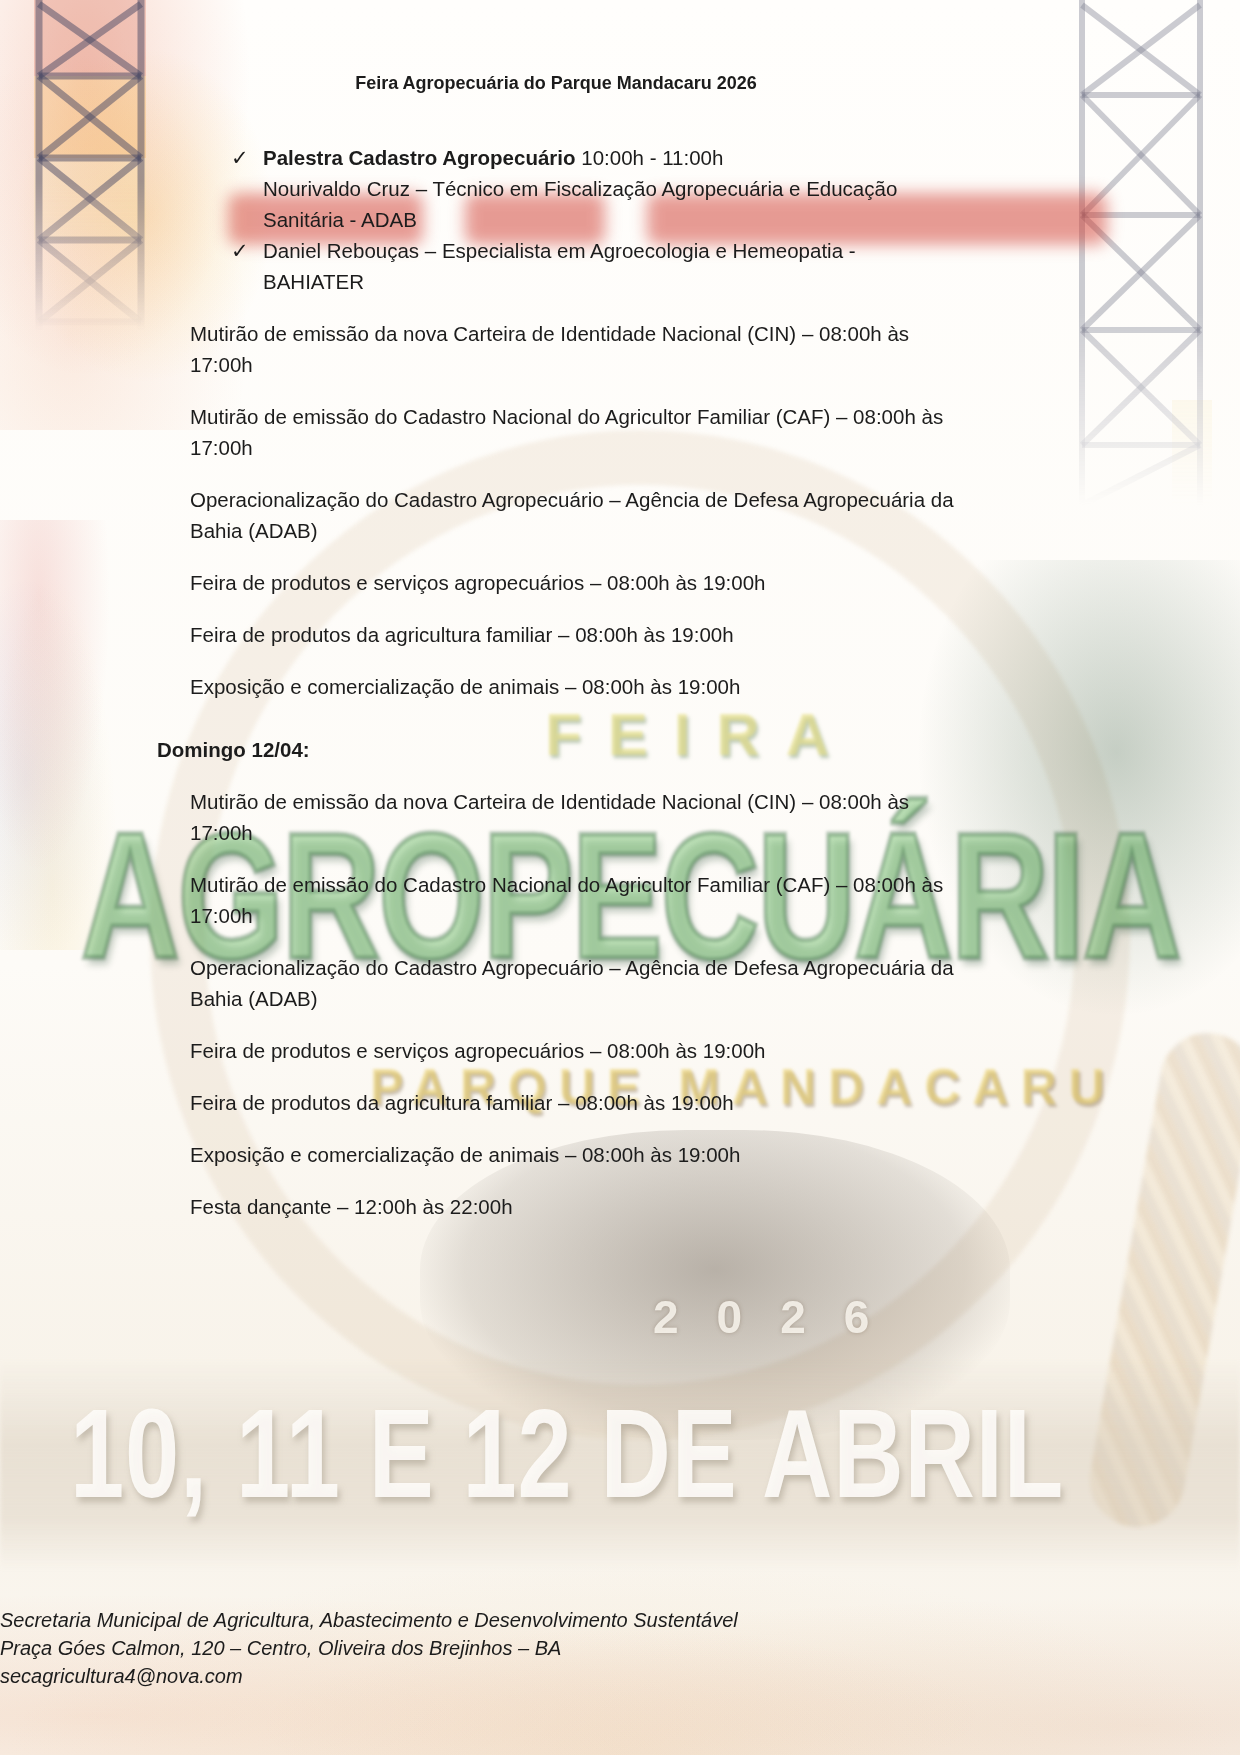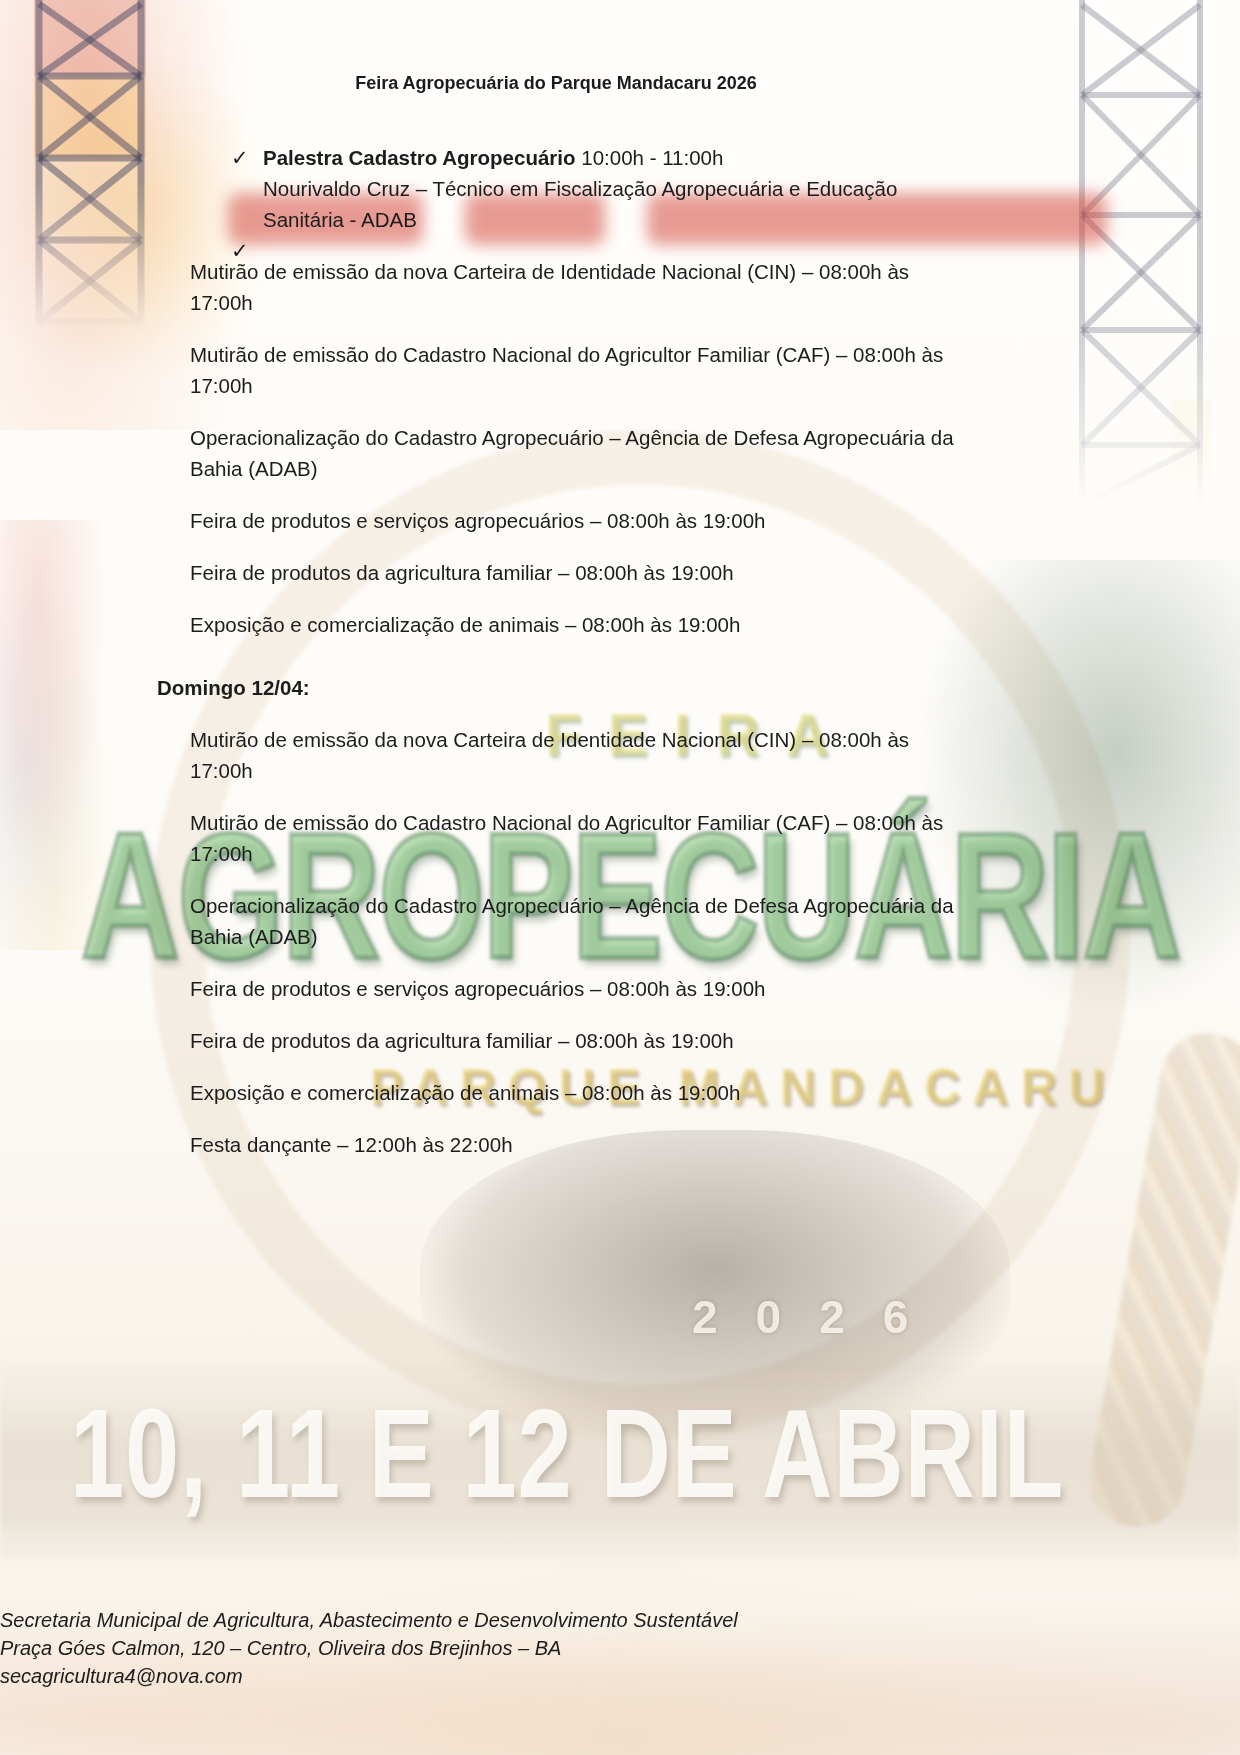--- a/index.html
+++ b/index.html
@@ -34,21 +34,21 @@
   .wm-feira{left:545px;top:700px;font-size:60px;font-weight:800;letter-spacing:26px;
     color:rgba(232,224,130,.6);text-shadow:2px 3px 3px rgba(70,110,60,.35);filter:blur(1.5px);}
   .wm-agro{left:40px;top:792px;width:1160px;text-align:center;font-size:148px;font-weight:900;
     white-space:nowrap;color:rgba(128,199,122,.5);-webkit-text-stroke:4px rgba(28,85,40,.32);
     text-shadow:4px 6px 6px rgba(20,60,30,.25);transform:scale(.93,1.22);transform-origin:center top;
     filter:blur(1.5px);letter-spacing:-3px;}
   .wm-parque{left:370px;top:1058px;font-size:50px;font-weight:800;letter-spacing:12px;
     color:rgba(233,206,98,.55);text-shadow:2px 3px 2px rgba(90,60,20,.3);filter:blur(1.5px);white-space:nowrap;}
   .barrel{left:420px;top:1130px;width:590px;height:310px;border-radius:45%;
     background:radial-gradient(ellipse at 50% 45%,rgba(58,45,33,.34),rgba(58,45,33,.12) 60%,transparent 75%);}
-  .wm-year{left:692px;top:1290px;font-size:46px;font-weight:700;letter-spacing:38px;
+  .wm-year{left:653px;top:1290px;font-size:46px;font-weight:700;letter-spacing:38px;
     color:rgba(250,247,240,.85);text-shadow:0 0 4px rgba(120,100,80,.4);filter:blur(.5px);}
   .rope-right{left:1125px;top:1030px;width:95px;height:500px;transform:rotate(10deg);
     border-radius:48px;filter:blur(2px);opacity:.75;
     background:repeating-linear-gradient(55deg,rgba(196,156,100,.35) 0 10px,rgba(150,112,62,.22) 10px 20px,rgba(220,190,140,.30) 20px 30px);}
   .band-dates{left:0;top:1360px;width:1240px;height:210px;filter:blur(2px);
     background:linear-gradient(rgba(222,210,192,0),rgba(214,202,184,.45) 40%,rgba(210,196,176,.35) 75%,rgba(218,206,188,0));}
   .wm-dates{left:70px;top:1382px;font-size:112px;font-weight:900;white-space:nowrap;
     transform:scale(.87,1.12);transform-origin:left top;color:rgba(253,251,247,.92);
     text-shadow:3px 4px 6px rgba(166,156,140,.55);letter-spacing:1px;}
   .wash-bottom{left:0;top:1560px;width:1240px;height:195px;
@@ -150,20 +150,21 @@
 
     <ul class="checklist">
       <li>
         <span class="check">✓</span>
         <p class="talk-head"><b>Palestra Cadastro Agropecuário</b> <span>10:00h - 11:00h</span></p>
         <p class="talk-speaker">Nourivaldo Cruz – Técnico em Fiscalização Agropecuária e Educação
 Sanitária  - ADAB</p>
       </li>
       <li>
         <span class="check">✓</span>
+        <p class="talk-speaker">Daniel Rebouças – Especialista em Agroecologia e Hemeopatia - BAHIATER</p>
       </li>
     </ul>
 
     <p class="item">Mutirão de emissão da nova Carteira de Identidade Nacional (CIN) – 08:00h às
 17:00h</p>
     <p class="item">Mutirão de emissão do Cadastro Nacional do Agricultor Familiar (CAF) – 08:00h às
 17:00h</p>
     <p class="item">Operacionalização do Cadastro Agropecuário – Agência de Defesa Agropecuária da
 Bahia (ADAB)</p>
     <p class="item">Feira de produtos e serviços agropecuários – 08:00h às 19:00h</p>

